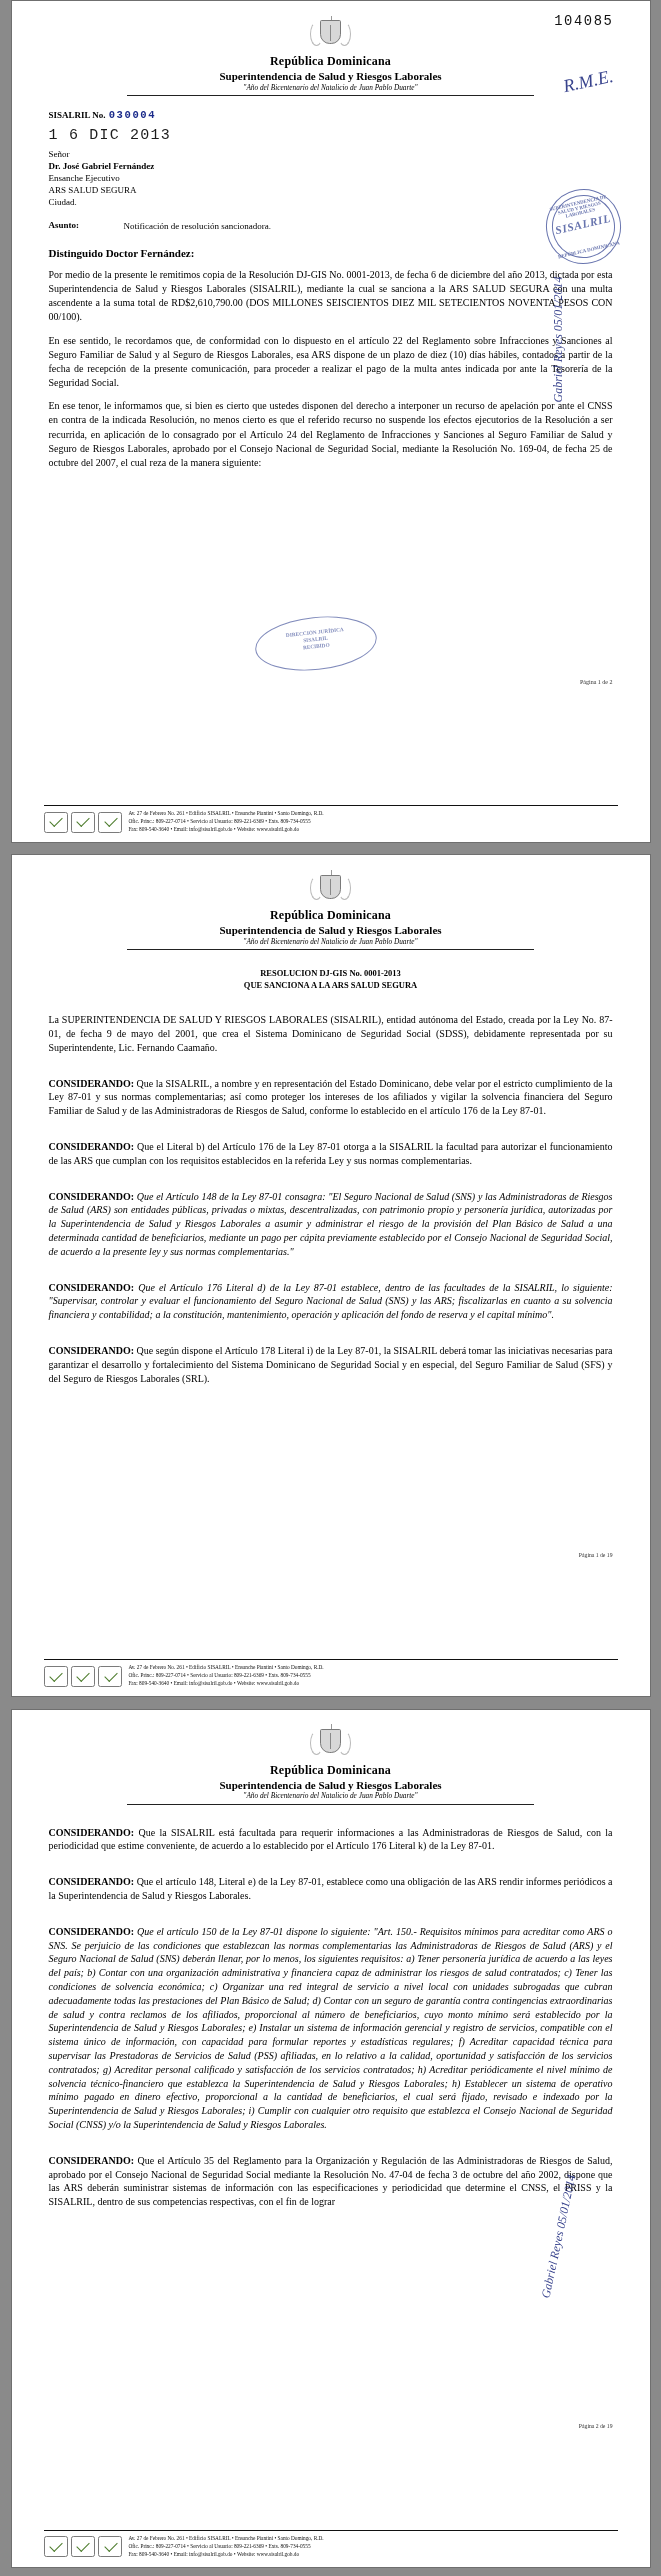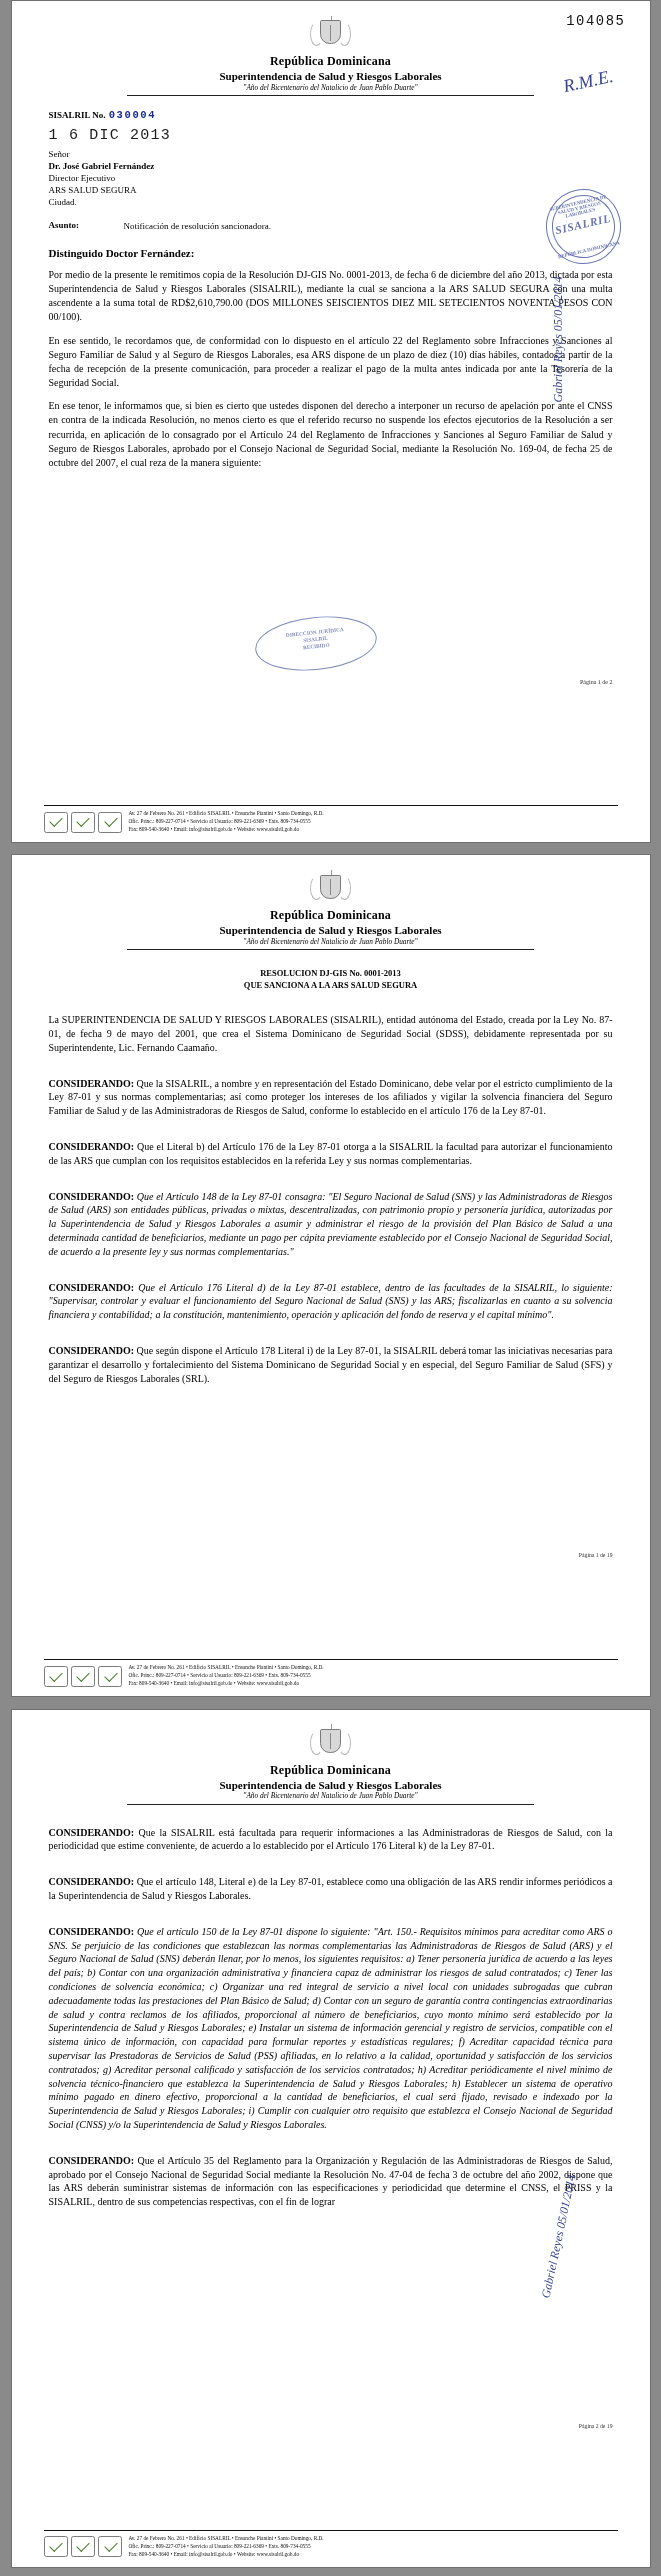--- a/index.html
+++ b/index.html
@@ -81,21 +81,21 @@
   .hr-head {
     width: 72%;
     margin: 3.2px auto 0 auto;
     border: 0;
     border-top: 0.8px solid #222;
   }
 
   
   .docnum {
     position: absolute;
-    right: 24px; top: 13px;
+    right: 36px; top: 13px;
     font-family: "Liberation Mono", monospace;
     font-size: 13.8px;
     letter-spacing: 1.6px;
     color: #111;
   }
   .sisalril-line {
     margin-top: 13px;
     font-size: 9px;
     font-weight: bold;
   }
@@ -301,21 +301,21 @@
 
       <div class="sisalril-line">
         <span>SISALRIL No.</span><span class="val">030004</span>
       </div>
 
       <div class="datestamp">1 6 DIC 2013</div>
 
       <div class="addr">
         <div>Señor</div>
         <div class="b">Dr. José Gabriel Fernández</div>
-        <div>Director Ejecutivo</div>
+        <div>Ensanche Ejecutivo</div>
         <div>ARS SALUD SEGURA</div>
         <div>Ciudad.</div>
       </div>
 
       <div class="kv">
         <div class="k">Asunto:</div>
         <div class="v">Notificación de resolución sancionadora.</div>
       </div>
 
 

